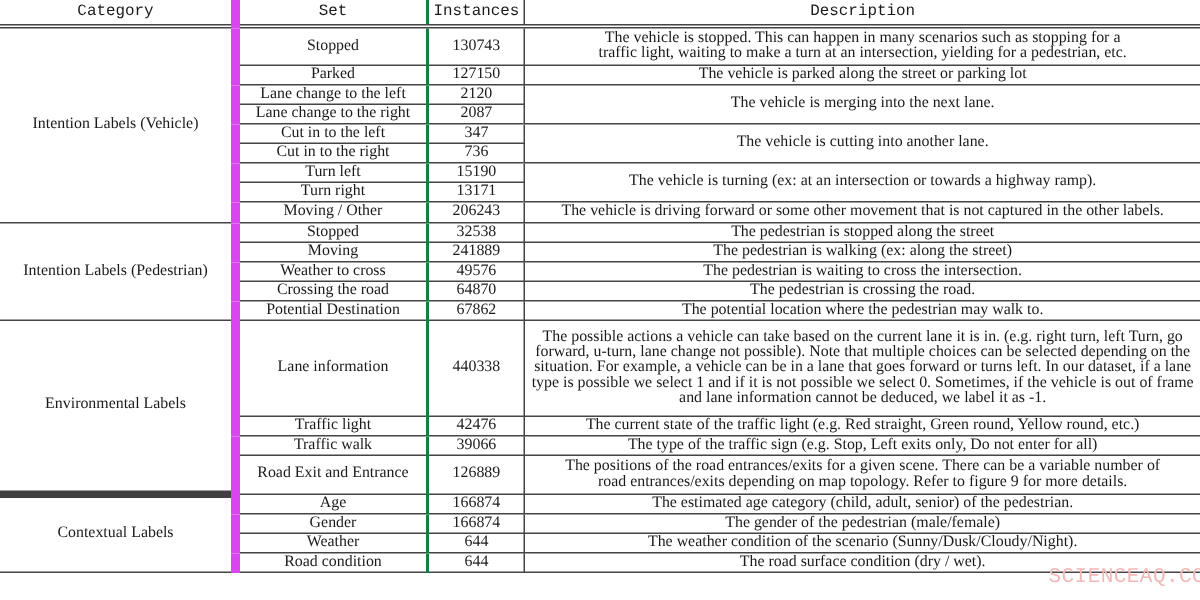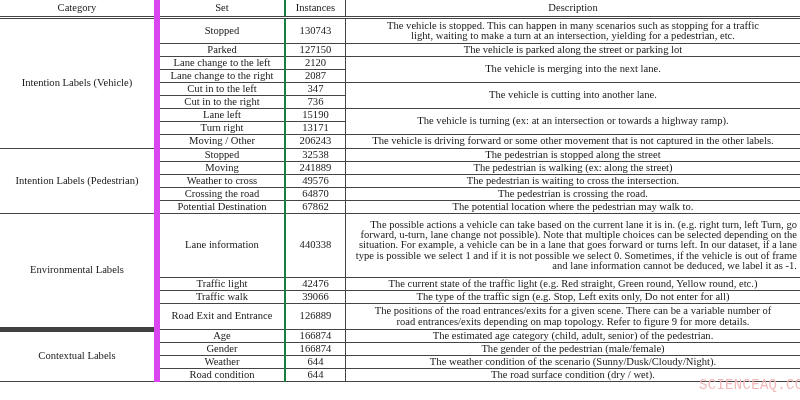--- a/index.html
+++ b/index.html
@@ -1,27 +1,27 @@
 <!DOCTYPE html>
 <html><head>
 <meta charset="utf-8">
 <style>
   html, body { margin: 0; padding: 0; background: #ffffff; }
   body { width: 800px; height: 400px; overflow: hidden; position: relative;
          font-family: "Liberation Serif", "DejaVu Serif", serif; color: #1a1a1a; }
   table { position: absolute; left: 0; top: 0; width: 800px; border-collapse: collapse;
           font-size: 10.6px; line-height: 10.2px; }
   td, th { padding: 0 3px; text-align: center; vertical-align: middle; font-weight: normal; }
-  thead th { height: 16px; border-bottom: 3px double #444; }
+  thead th { height: 16px; border-bottom: 3px double #444; font-family: Liberation Mono, monospace; }
   .c-cat { width: 148px; }
   .c-set { width: 118px; border-left: 6px solid #d946ef; }
   .c-inst { width: 53px; border-left: 2px solid #15803d; border-right: 1px solid #444; }
   .c-desc { }
   tbody td.c-set, tbody td.c-inst, tbody td.c-desc { border-bottom: 1px solid #444; }
-  .desc-left { text-align: right; margin-left: 36px; }
+  .desc-left { text-align: center; margin-left: 36px; }
   .table-end td { border-bottom: 1.5px solid #444 !important; }
   .watermark { position: absolute; left: 699px; top: 377px; font-family: Liberation Mono, monospace;
                font-size: 14px; color: #f2b8b8; letter-spacing: 0.3px; }
 </style>
 </head>
 <body>
 
 <table>
   <thead>
     <tr>
@@ -56,21 +56,21 @@
     <tr style="height:13px">
       <td class="c-set">Cut in to the left</td>
       <td class="c-inst">347</td>
       <td class="c-desc" rowspan="2">The vehicle is cutting into another lane.</td>
     </tr>
     <tr style="height:13px">
       <td class="c-set">Cut in to the right</td>
       <td class="c-inst">736</td>
     </tr>
     <tr style="height:13px">
-      <td class="c-set">Lane left</td>
+      <td class="c-set">Turn left</td>
       <td class="c-inst">15190</td>
       <td class="c-desc" rowspan="2">The vehicle is turning (ex: at an intersection or towards a highway ramp).</td>
     </tr>
     <tr style="height:13px">
       <td class="c-set">Turn right</td>
       <td class="c-inst">13171</td>
     </tr>
     <tr style="height:14px">
       <td class="c-set">Moving / Other</td>
       <td class="c-inst">206243</td>

